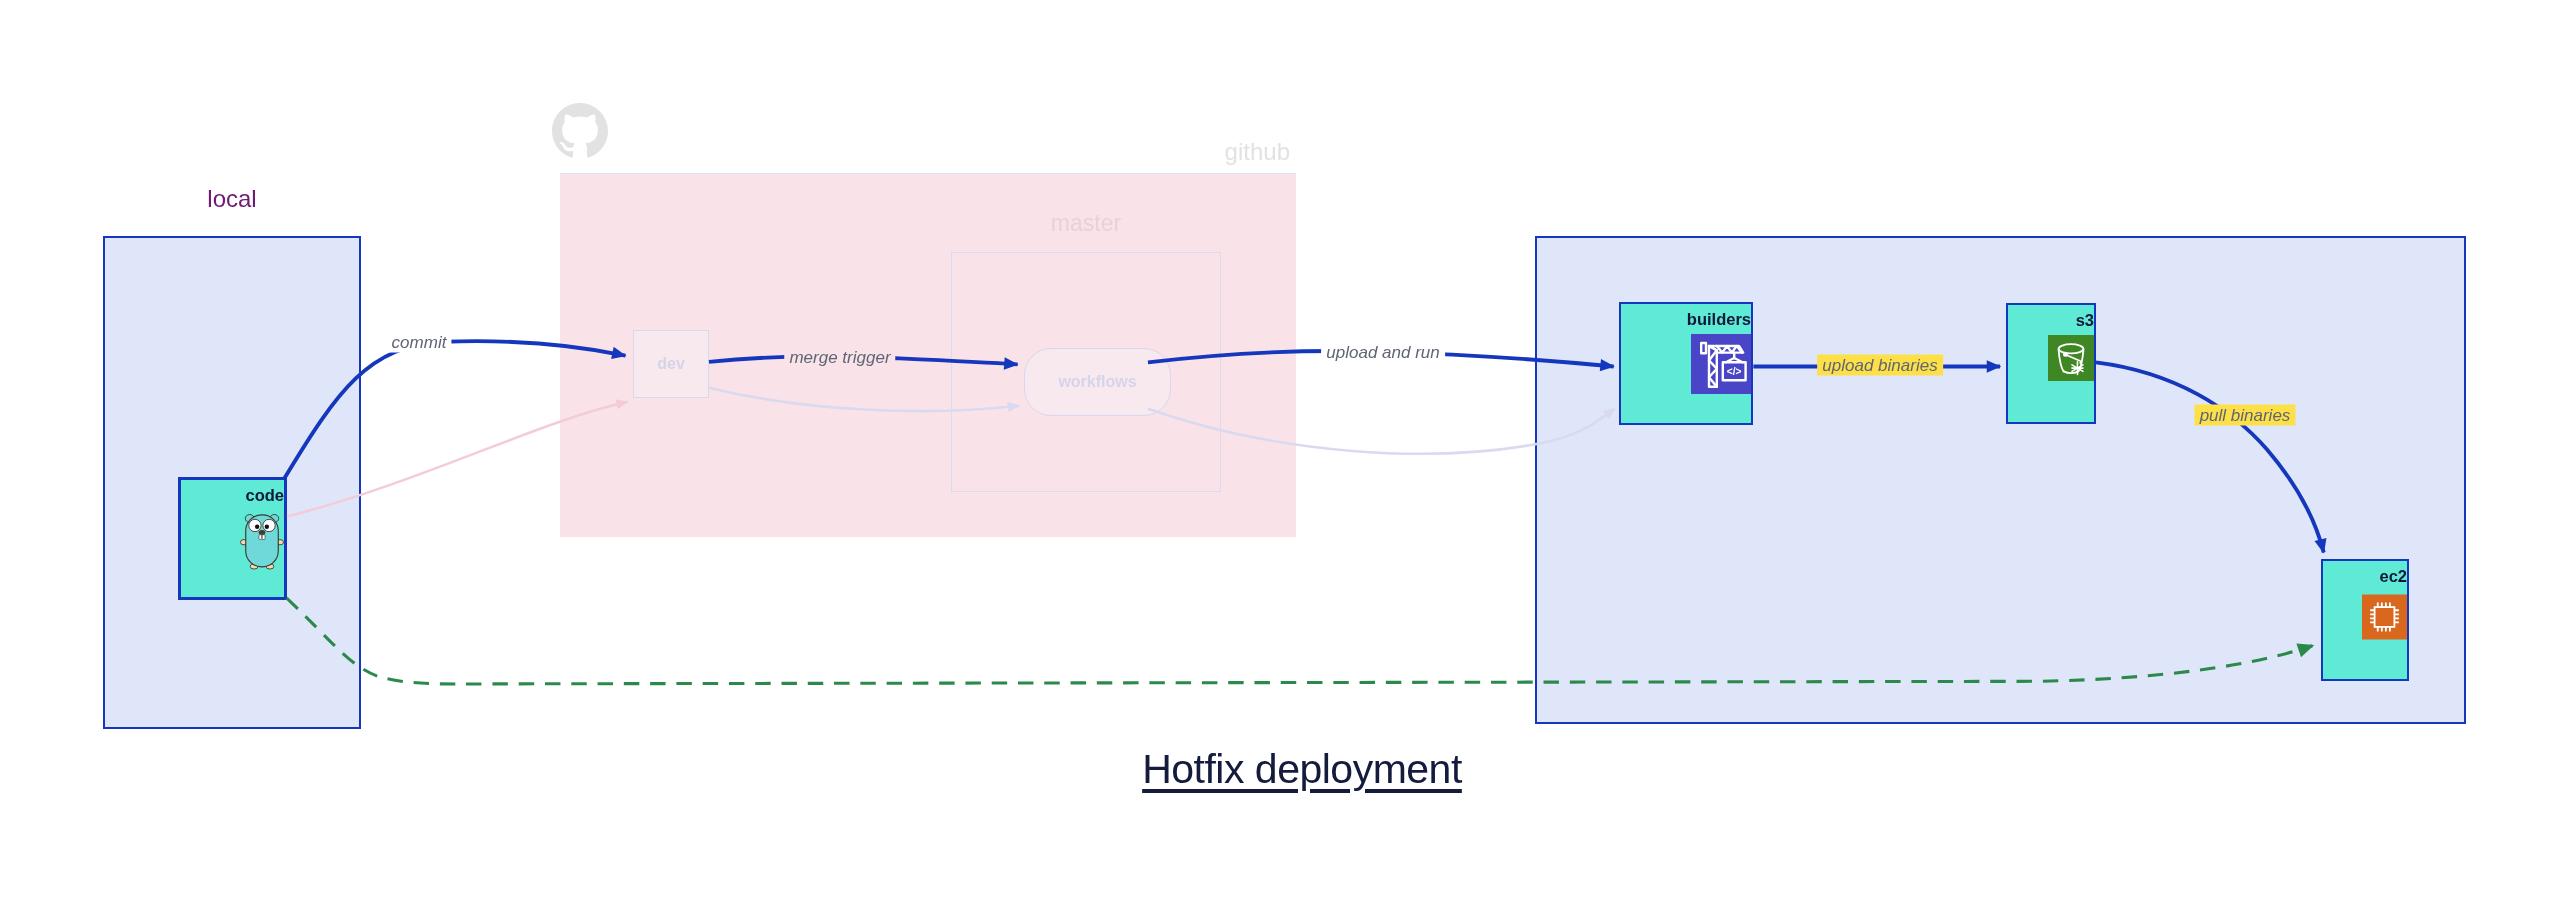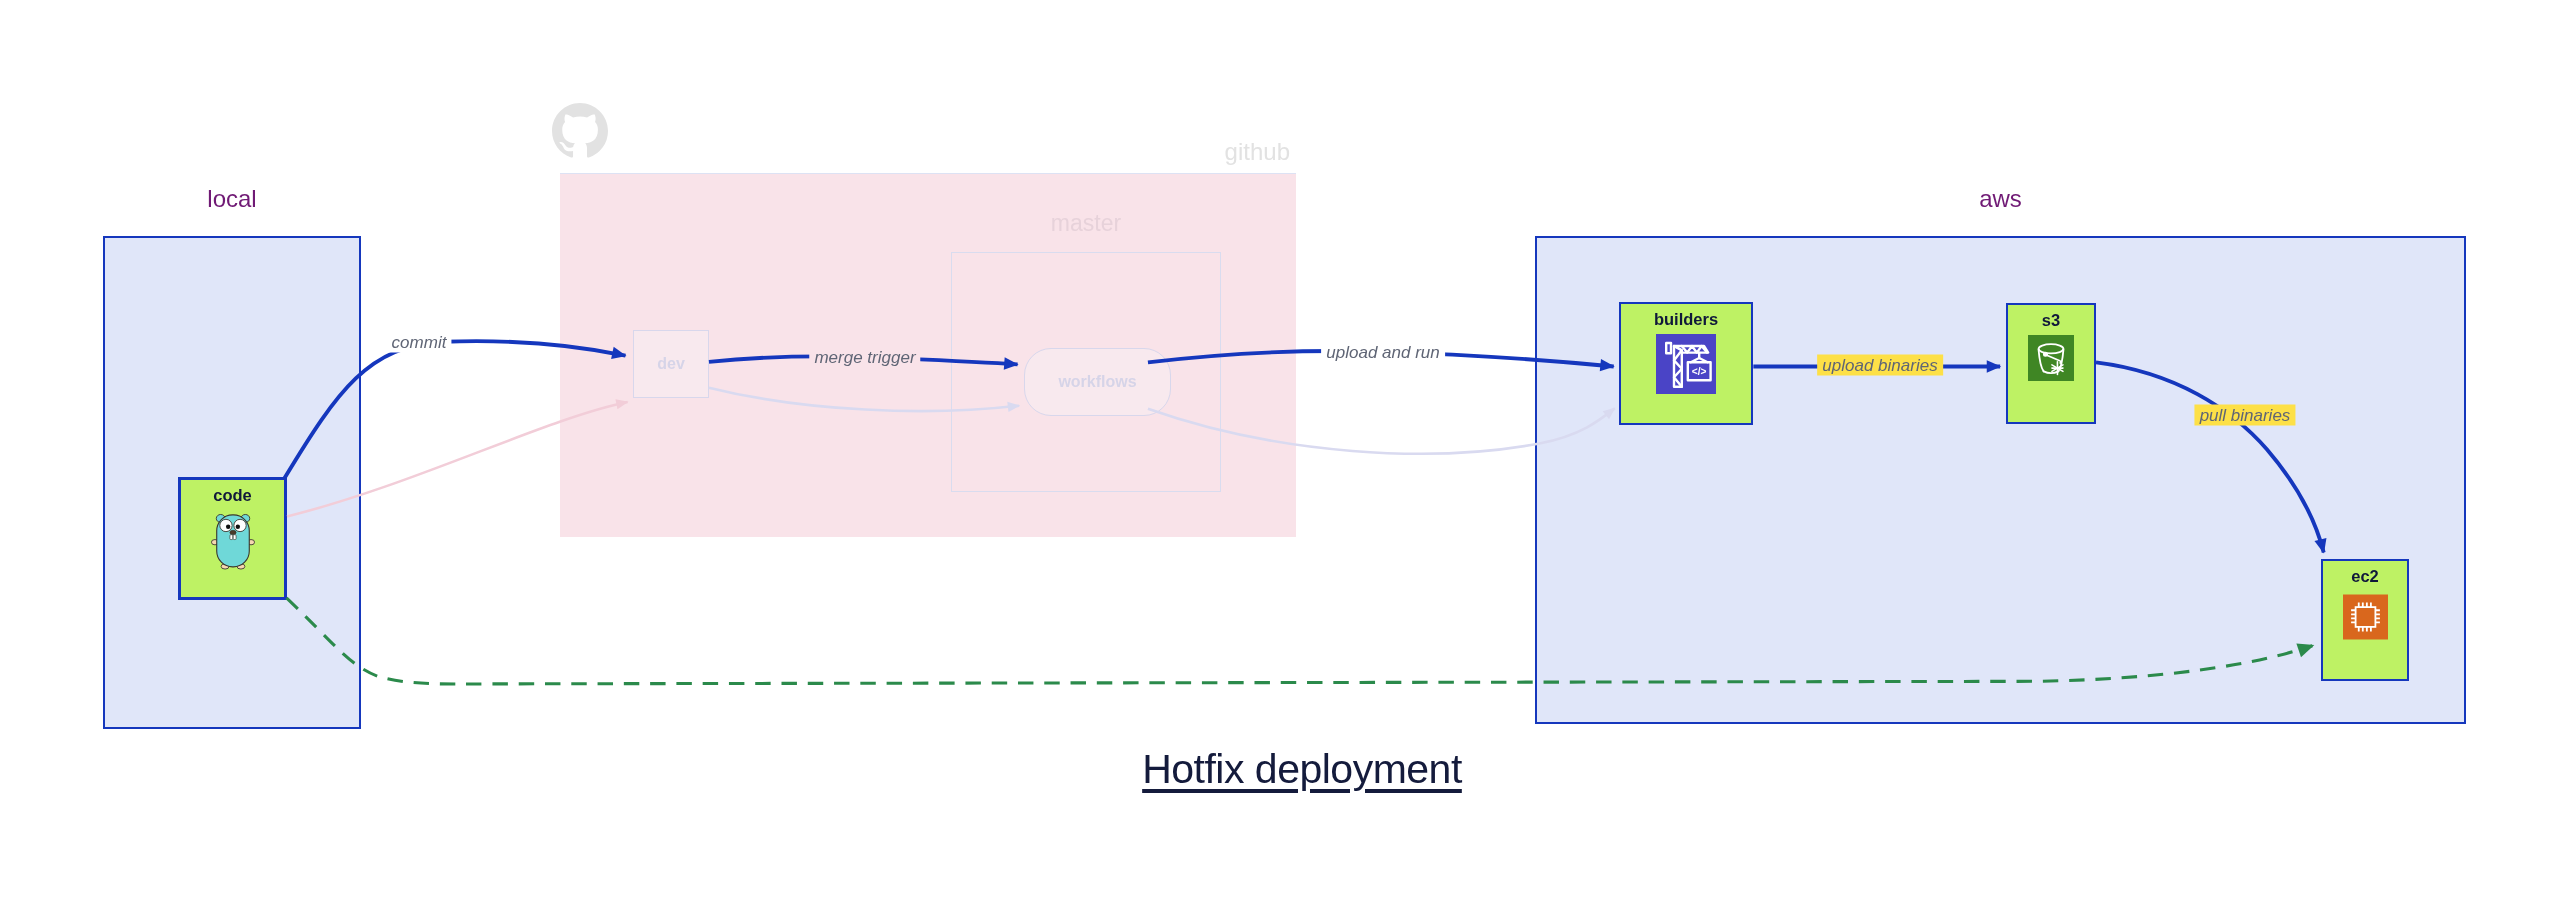--- a/index.html
+++ b/index.html
@@ -15,21 +15,21 @@
 
   .group-label{position:absolute;z-index:2;font-size:24px;color:#701a75;text-align:center;white-space:nowrap;}
   .label-local{left:103px;top:185px;width:258px;}
   .label-aws{left:1535px;top:185px;width:931px;}
   .label-master{left:951px;top:210px;width:270px;font-size:23px;color:#e7d2da;}
   .label-github{left:1084px;top:138px;width:206px;text-align:right;font-size:24px;color:#e2e2e2;}
   .octocat{position:absolute;left:552px;top:103px;width:56px;height:56px;z-index:1;}
 
   
   .node{position:absolute;box-sizing:border-box;z-index:2;display:flex;flex-direction:column;align-items:center;}
-  .node.blue{background:#bef264;border:2.6px solid #1537bd;}
+  .node.blue{background:#5eead4;border:2.6px solid #1537bd;align-items:flex-end;}
   .node.faded{background:#f8e9ee;border:1.5px solid #d8d7ec;justify-content:center;}
   .node.code{left:178px;top:477px;width:109px;height:123px;border-width:3.1px;}
   .node.dev{left:633px;top:330px;width:76px;height:68px;}
   .node.workflows{left:1024px;top:348px;width:147px;height:68px;border-radius:27px;}
   .node.builders{left:1619px;top:302px;width:134px;height:123px;}
   .node.s3{left:2006px;top:303px;width:90px;height:121px;}
   .node.ec2{left:2321px;top:559px;width:88px;height:122px;}
 
   .node-label{font-weight:bold;font-size:16.5px;color:#10183a;margin-top:6.2px;}
   .node.faded .node-label{color:#d6d4e8;margin-top:0;font-size:16px;}
@@ -37,21 +37,21 @@
 
   
   .edges{position:absolute;left:0;top:0;z-index:3;pointer-events:none;}
 
   .edge-label{position:absolute;transform:translate(-50%,-50%);z-index:4;font-style:italic;
               font-size:17px;color:#5f6575;white-space:nowrap;padding:0.5px 5.2px;}
   .bg-white{background:#ffffff;}
   .bg-pink{background:#f9e3e9;}
   .bg-aws{background:#fde047;}
   .lbl-commit{left:419px;top:342px;}
-  .lbl-merge{left:865px;top:357px;font-style:italic;}
+  .lbl-merge{left:840px;top:357px;font-style:italic;}
   .lbl-uploadrun{left:1383px;top:352px;}
   .lbl-uploadbin{left:1880px;top:365px;}
   .lbl-pullbin{left:2245px;top:415px;}
 
   
   .diagram-title{position:absolute;left:0;top:746px;width:2604px;text-align:center;z-index:4;
     font-size:41px;color:#141b3c;letter-spacing:-0.5px;}
   .diagram-title span{text-decoration:underline;text-decoration-thickness:3.6px;text-underline-offset:6.2px;}
 </style>
 </head>
@@ -64,21 +64,20 @@
   </svg>
   <div class="group-label label-github">github</div>
 
   <div class="group local"></div>
   <div class="group github"></div>
   <div class="group master"></div>
   <div class="group aws"></div>
 
   <div class="group-label label-local">local</div>
   <div class="group-label label-master">master</div>
-  <div class="group-label label-aws">aws</div>
 
   <div class="node blue code">
     <div class="node-label">code</div>
     <svg class="node-icon" width="44" height="60" viewBox="0 0 100 134">
       <ellipse cx="22" cy="18" rx="10" ry="9" fill="#6fd8d8" stroke="#3a362e" stroke-width="2"></ellipse>
       <ellipse cx="78" cy="18" rx="10" ry="9" fill="#6fd8d8" stroke="#3a362e" stroke-width="2"></ellipse>
       <ellipse cx="9" cy="72" rx="8" ry="6" fill="#f6d7b0" stroke="#3a362e" stroke-width="2"></ellipse>
       <ellipse cx="91" cy="72" rx="8" ry="6" fill="#f6d7b0" stroke="#3a362e" stroke-width="2"></ellipse>
       <ellipse cx="32" cy="127" rx="9" ry="6" fill="#f6d7b0" stroke="#3a362e" stroke-width="2"></ellipse>
       <ellipse cx="68" cy="127" rx="9" ry="6" fill="#f6d7b0" stroke="#3a362e" stroke-width="2"></ellipse>

